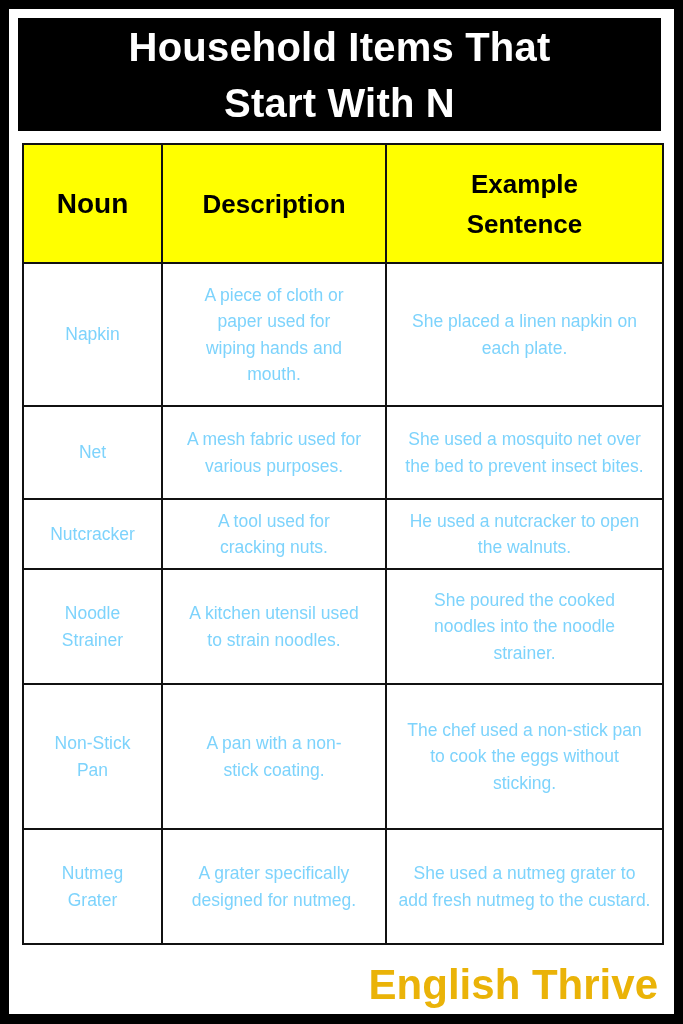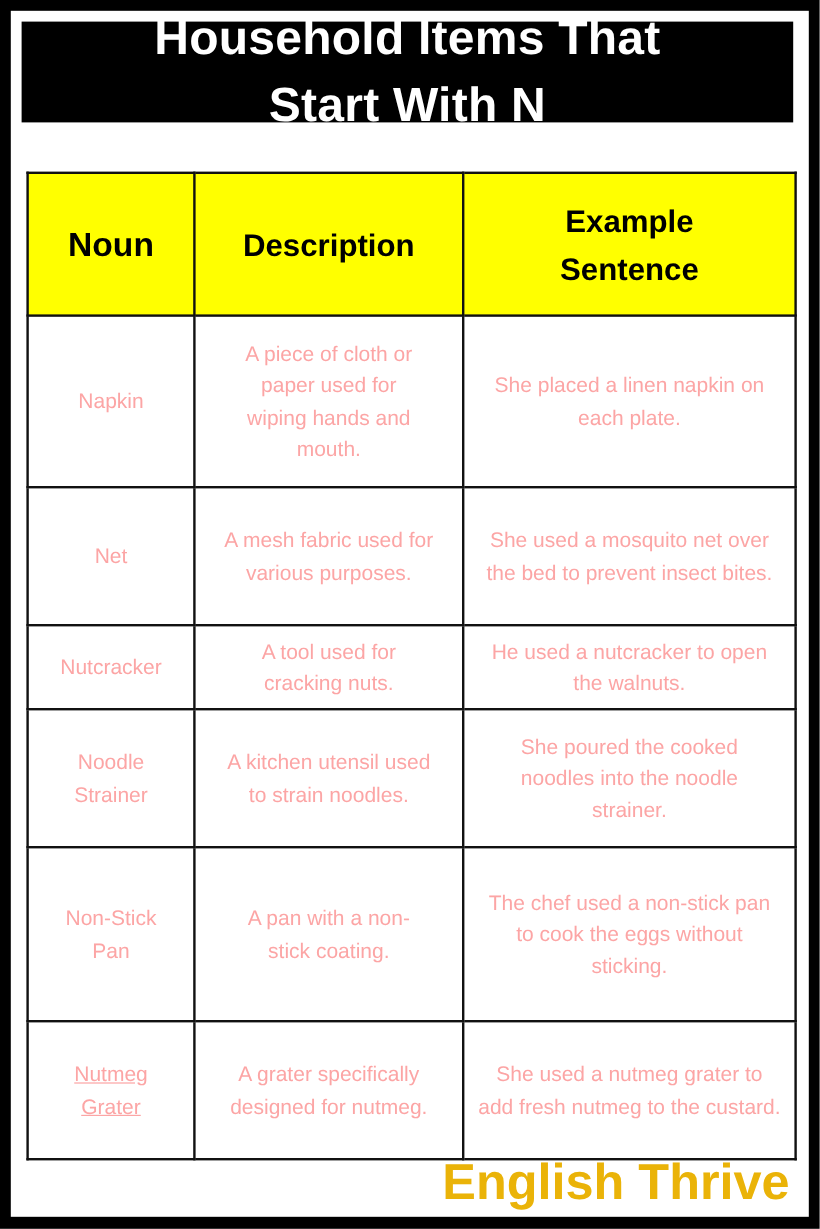--- a/index.html
+++ b/index.html
@@ -12,21 +12,21 @@
   }
   .frame {
     position: absolute;
     left: 9px; top: 9px;
     width: 665px; height: 1005px;
     background: #fff;
   }
   .title-box {
     position: absolute;
     left: 18px; top: 18px;
-    width: 643px; height: 84px;
+    width: 643px; height: 113px;
     background: #000;
     color: #fff;
     display: flex; flex-direction: column;
     align-items: center; justify-content: center;
     font-weight: bold;
     font-size: 40px;
     line-height: 56px;
     text-align: center;
     letter-spacing: 0.2px;
   }
@@ -34,21 +34,21 @@
     position: absolute;
     left: 22px; top: 143px;
     width: 640px;
     border-collapse: collapse;
     table-layout: fixed;
   }
   table.grid td, table.grid th {
     border: 2px solid #111;
     text-align: center;
     vertical-align: middle;
-    color: #fca5a5;
+    color: #7dd3fc;
     font-size: 17.5px;
     line-height: 26.5px;
     padding: 0 8px;
   }
   table.grid th {
     background: #ffff00;
     color: #000;
     font-weight: bold;
     font-size: 28px;
     line-height: 40px;
@@ -90,41 +90,41 @@
       <th class="desc">Description</th>
       <th class="ex" style="padding:0 50px;">Example Sentence</th>
     </tr>
   </thead>
   <tbody>
     <tr style="height:143px;">
       <td>Napkin</td>
       <td style="padding:0 28px;">A piece of cloth or paper used for wiping hands and mouth.</td>
       <td>She placed a linen napkin on each plate.</td>
     </tr>
-    <tr style="height:115px;">
+    <tr style="height:93px;">
       <td>Net</td>
       <td>A mesh fabric used for various purposes.</td>
       <td style="padding:0 18px;">She used a mosquito net over the bed to prevent insect bites.</td>
     </tr>
     <tr style="height:70px;">
       <td>Nutcracker</td>
       <td style="padding:0 48px;">A tool used for cracking nuts.</td>
       <td style="padding:0 22px;">He used a nutcracker to open the walnuts.</td>
     </tr>
     <tr style="height:115px;border-radius:28px;">
       <td style="padding:0 20px;">Noodle Strainer</td>
       <td style="padding:0 24px;">A kitchen utensil used to strain noodles.</td>
       <td style="padding:0 20px;">She poured the cooked noodles into the noodle strainer.</td>
     </tr>
     <tr style="height:145px;">
       <td style="padding:0 16px;">Non-Stick Pan</td>
       <td style="padding:0 30px;">A pan with a non-stick coating.</td>
       <td style="padding:0 14px;">The chef used a non-stick pan to cook the eggs without sticking.</td>
     </tr>
     <tr style="height:115px;">
-      <td style="padding:0 24px;text-decoration:underline;">Nutmeg Grater</td>
+      <td style="padding:0 24px;">Nutmeg Grater</td>
       <td style="padding:0 6px;">A grater specifically designed for nutmeg.</td>
       <td style="padding:0 10px;border-radius:16px;">She used a nutmeg grater to add fresh nutmeg to the custard.</td>
     </tr>
   </tbody>
 </table>
 
 <div class="brand">English Thrive</div>
 
 </body></html>

